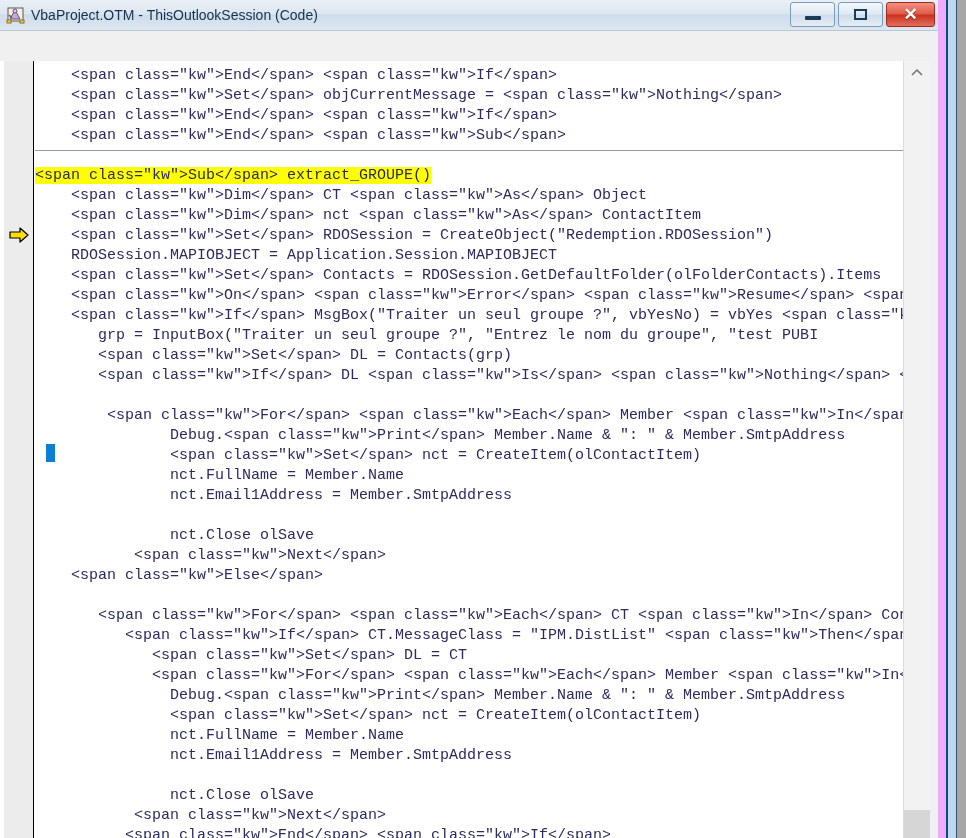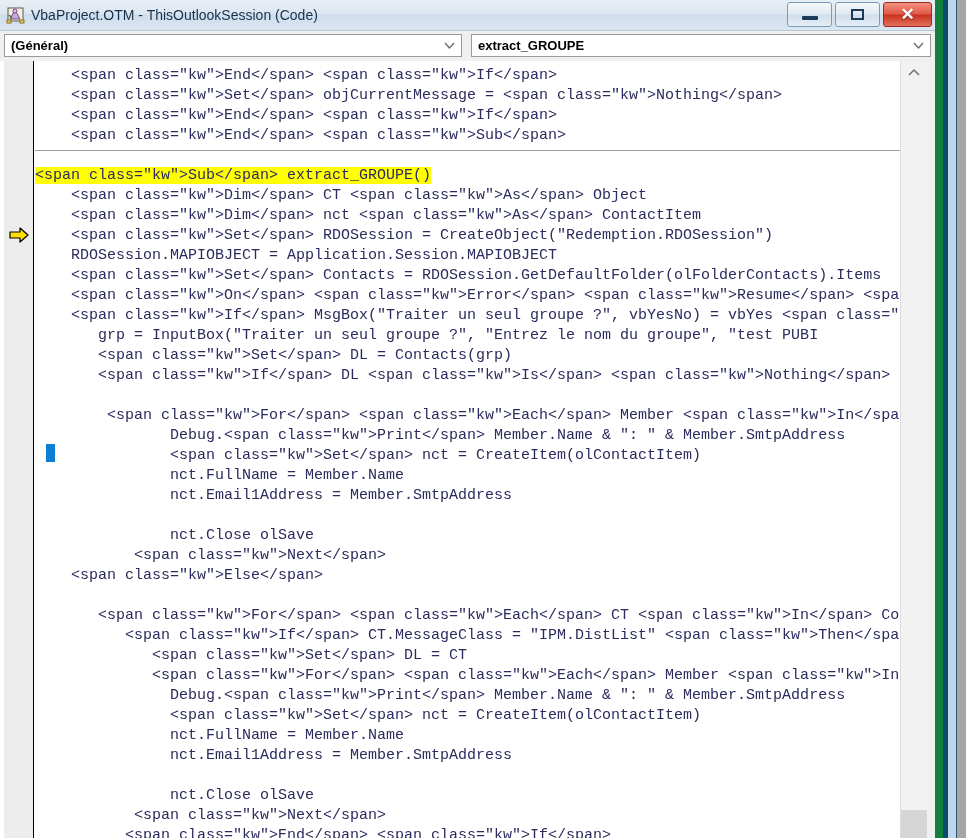--- a/index.html
+++ b/index.html
@@ -15,22 +15,22 @@
     overflow: hidden;
     background: #a6a6a6;
   }
 
   
   .window {
     position: absolute;
     left: 0; top: 0;
     width: 948px;
     height: 838px;
-    background: #15803d;
-    border-right: 5px solid #0c4a6e;
+    background: #f0abfc;
+    border-right: 2px solid #0c4a6e;
     box-sizing: border-box;
   }
   .window-inner {
     position: absolute;
     left: 0; top: 0;
     right: 8px; bottom: 0;
     background: #f0f0f0;
     box-sizing: border-box;
   }
 
@@ -266,40 +266,20 @@
           </div>
           <div class="win-btn">
             <span class="glyph-max"></span>
           </div>
           <div class="win-btn close">
             <span class="glyph-close">✕</span>
           </div>
         </div>
       </div>
 
-      <div class="combobar">
-
-        <div class="combo left">
-          <span class="combo-text">(Général)</span>
-          <span class="combo-arrow">
-            <svg width="11" height="9" viewBox="0 0 11 9">
-              <path d="M1 2 L5.5 7 L10 2" fill="none" stroke="#6b6b6b" stroke-width="1.4"></path>
-            </svg>
-          </span>
-        </div>
-
-        <div class="combo right">
-          <span class="combo-text">extract_GROUPE</span>
-          <span class="combo-arrow">
-            <svg width="11" height="9" viewBox="0 0 11 9">
-              <path d="M1 2 L5.5 7 L10 2" fill="none" stroke="#6b6b6b" stroke-width="1.4"></path>
-            </svg>
-          </span>
-        </div>
-      </div>
 
       <div class="codearea">
 
         <div class="margin-strip"></div>
 
         <div class="exec-arrow">
           <svg width="21" height="16" viewBox="0 0 21 16">
             <path d="M1 5 L11 5 L11 1 L19 8 L11 15 L11 11 L1 11 Z" fill="#ffdf00" stroke="#000000" stroke-width="1.2" stroke-linejoin="round"></path>
           </svg>
         </div>

